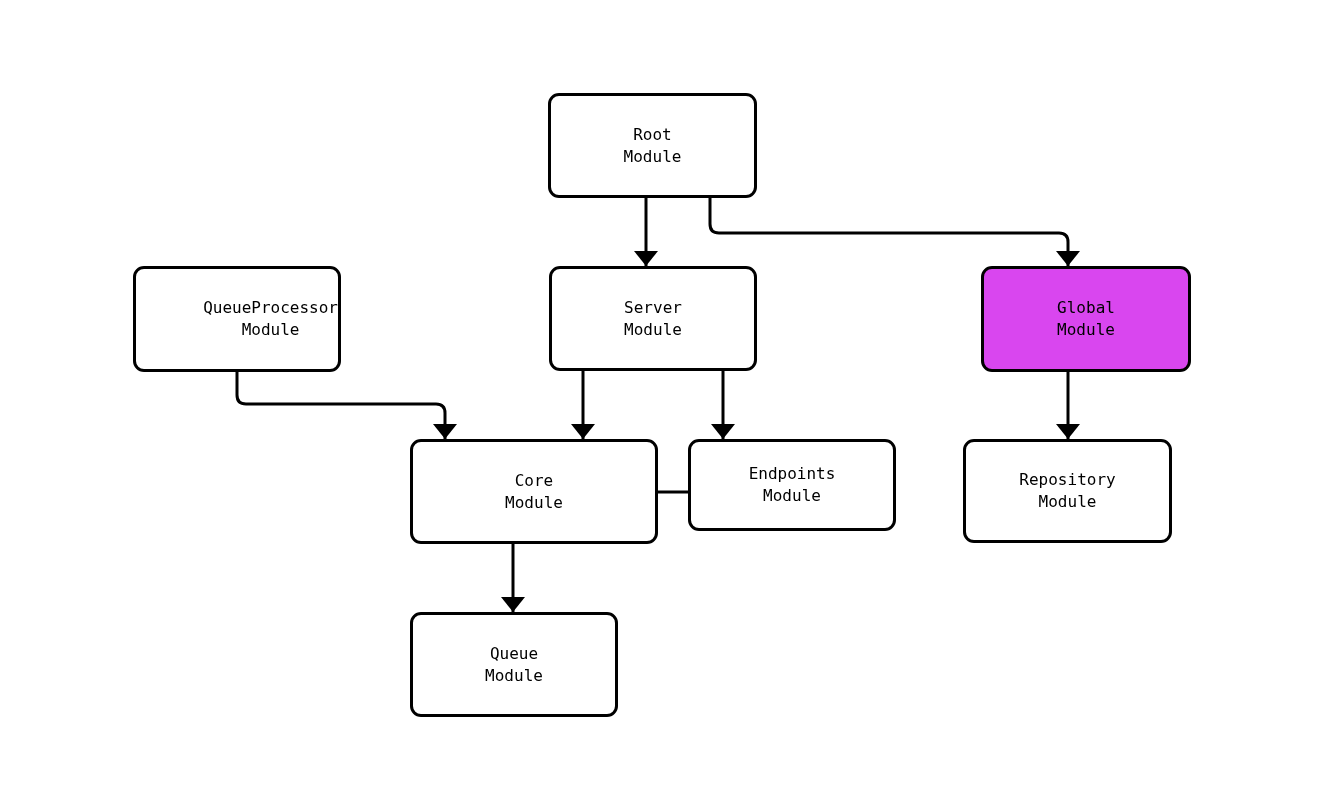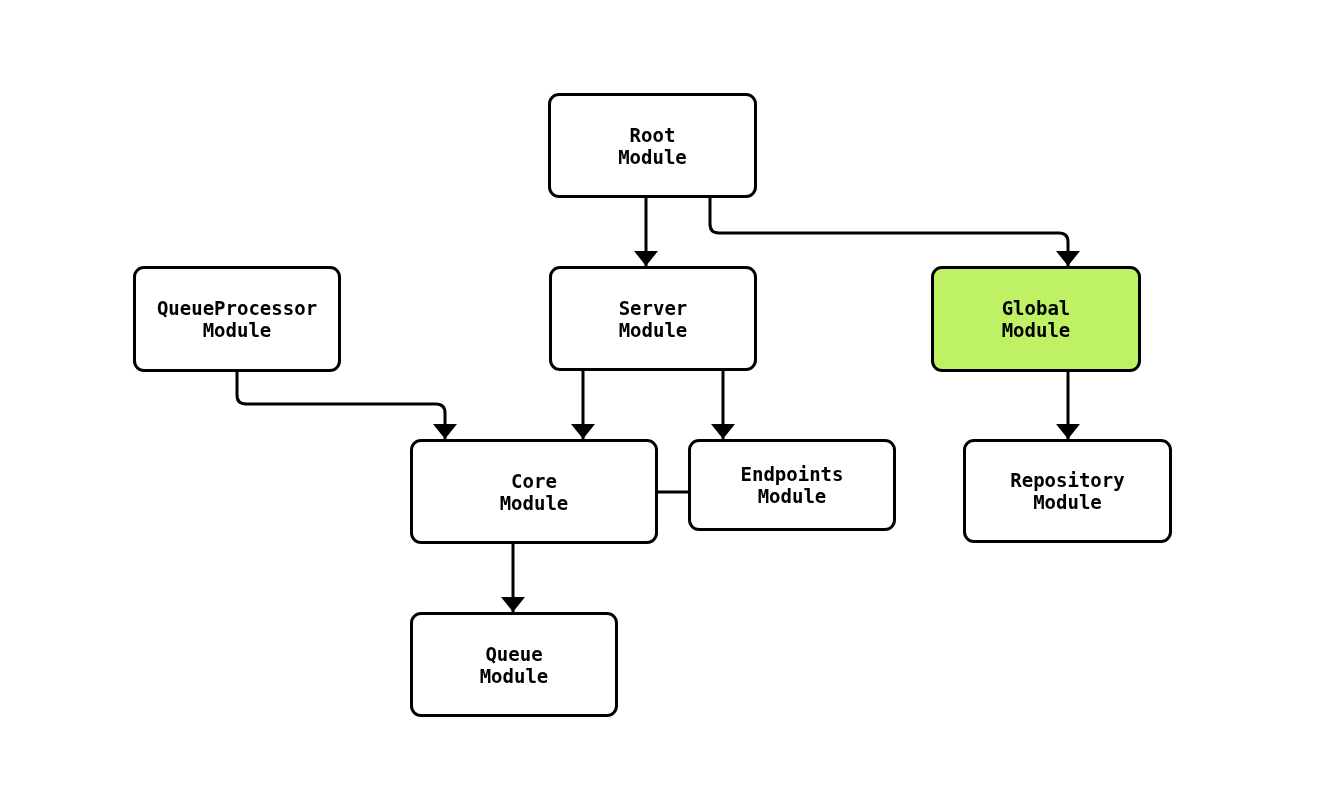--- a/index.html
+++ b/index.html
@@ -35,22 +35,22 @@
     border: 3px solid #000000;
     border-radius: 11px;
     background: #ffffff;
     display: flex;
     align-items: center;
     justify-content: center;
     text-align: center;
   }
   .node-label {
     font-family: "DejaVu Sans Mono", monospace;
-    font-weight: bold;
-    font-size: 19px;
+    font-weight: normal;
+    font-size: 16px;
     line-height: 22px;
     color: #000000;
     white-space: pre-line;
   }
 </style>
 </head>
 <body>
 
 <div id="diagram">
   <svg id="edges-svg" viewBox="0 0 1337 809" xmlns="http://www.w3.org/2000/svg">
@@ -72,25 +72,25 @@
   </svg>
   <div id="nodes-layer">
       <div class="node" style="left: 548px; top: 93px; width: 209px; height: 105px; background: rgb(255, 255, 255); border-color: rgb(0, 0, 0);">
         <span class="node-label" style="color: rgb(0, 0, 0);">Root
 Module</span>
       </div>
       <div class="node" style="left: 549px; top: 266px; width: 208px; height: 105px; background: rgb(255, 255, 255); border-color: rgb(0, 0, 0);">
         <span class="node-label" style="color: rgb(0, 0, 0);">Server
 Module</span>
       </div>
-      <div class="node" style="left: 133px; top: 266px; width: 208px; height: 106px; background: rgb(255, 255, 255); border-color: rgb(0, 0, 0);">
+      <div class="node" style="left: 133px; top: 266px; width: 208px; height: 106px; background: rgb(255, 255, 255); border-color: rgb(0, 0, 0); justify-content: flex-end;">
         <span class="node-label" style="color: rgb(0, 0, 0);">QueueProcessor
 Module</span>
       </div>
-      <div class="node" style="left: 931px; top: 266px; width: 210px; height: 106px; background: #bef264; border-color: rgb(0, 0, 0);">
+      <div class="node" style="left: 981px; top: 266px; width: 210px; height: 106px; background: #d946ef; border-color: rgb(0, 0, 0);">
         <span class="node-label" style="color: rgb(0, 0, 0);">Global
 Module</span>
       </div>
       <div class="node" style="left: 410px; top: 439px; width: 248px; height: 105px; background: rgb(255, 255, 255); border-color: rgb(0, 0, 0);">
         <span class="node-label" style="color: rgb(0, 0, 0);">Core
 Module</span>
       </div>
       <div class="node" style="left: 688px; top: 439px; width: 208px; height: 92px; background: rgb(255, 255, 255); border-color: rgb(0, 0, 0);">
         <span class="node-label" style="color: rgb(0, 0, 0);">Endpoints
 Module</span>

